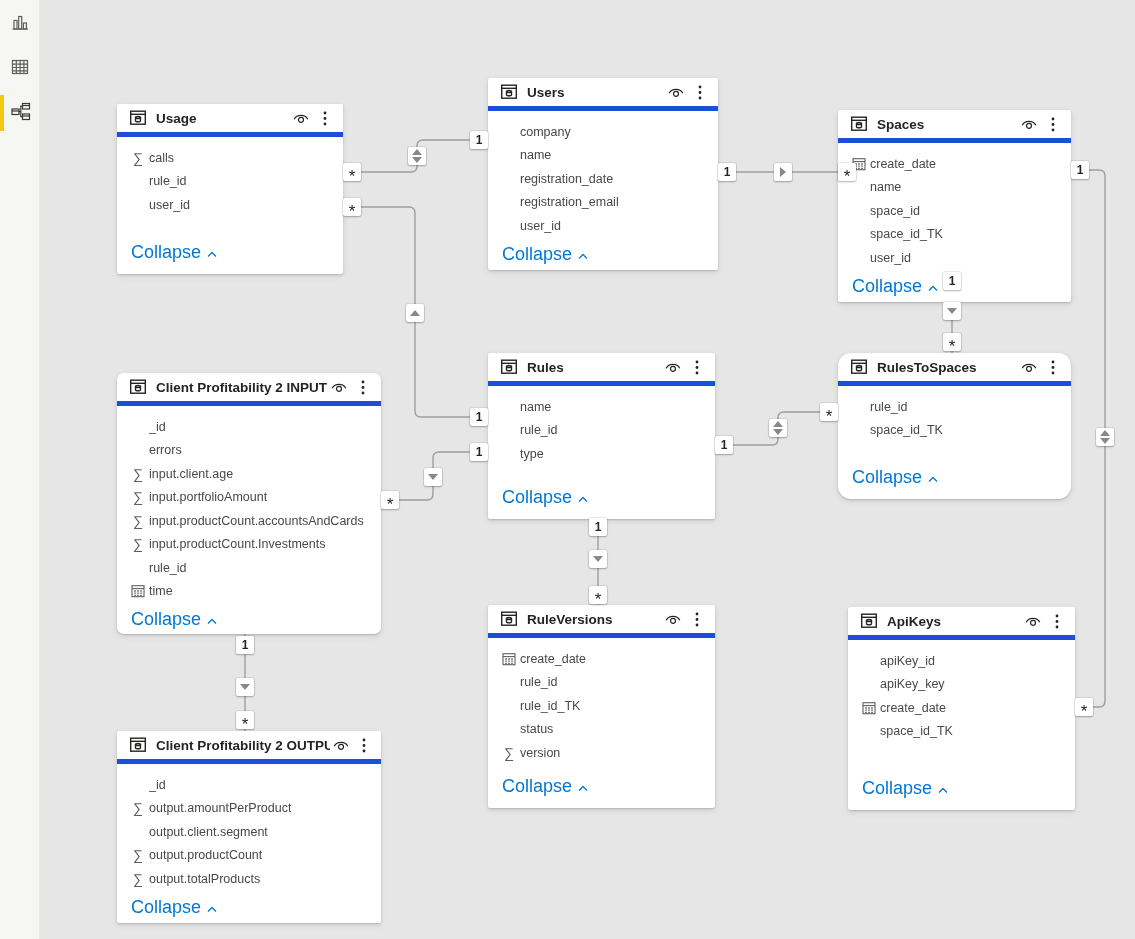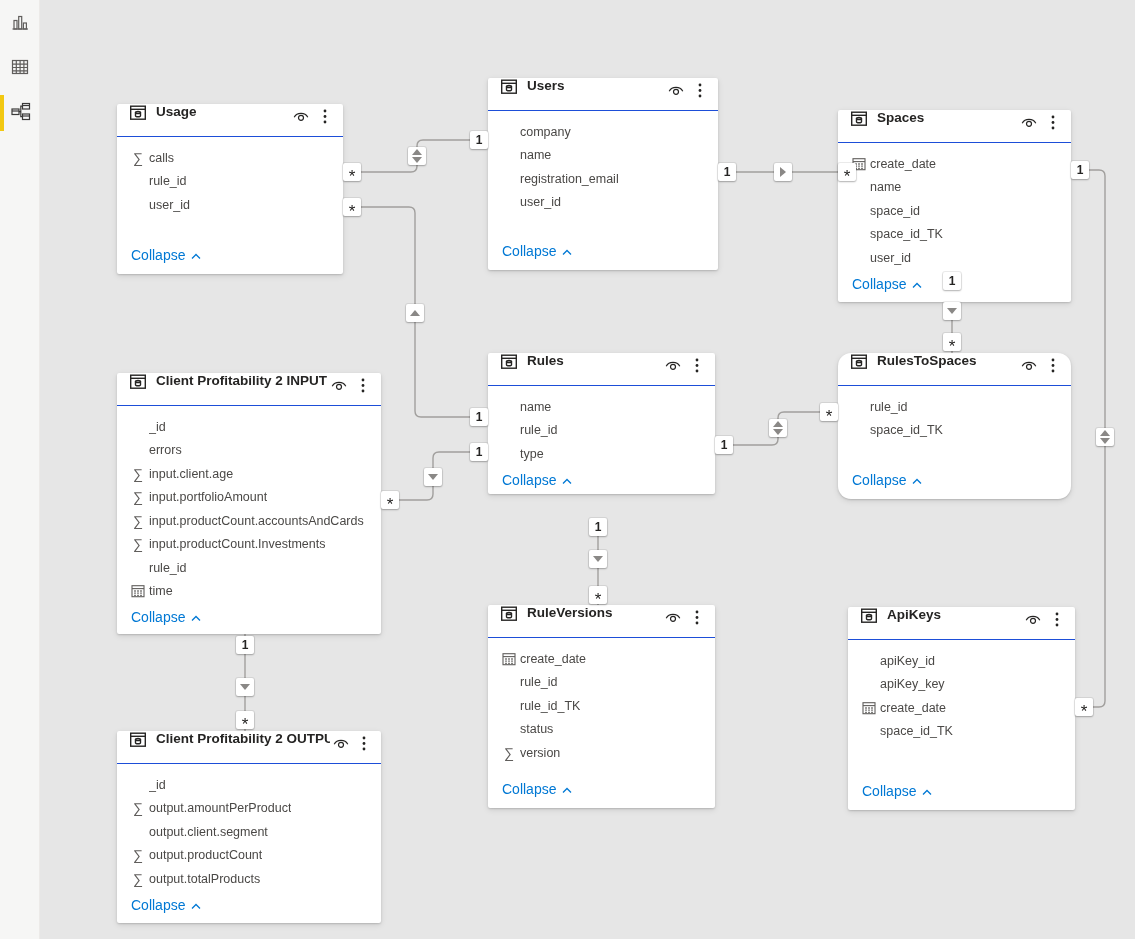--- a/index.html
+++ b/index.html
@@ -9,30 +9,30 @@
   #sidebar{position:absolute;left:0;top:0;width:40px;height:939px;background:#f6f6f5;border-right:1px solid #eceae8;z-index:5}
   .side-item{position:relative;width:40px;height:38px;display:flex;align-items:center;justify-content:center;cursor:pointer;margin-top:6px}
   .side-item.active::before{content:'';position:absolute;left:0;top:1px;bottom:1px;width:4px;background:#f2c811}
   
   #canvas{position:absolute;left:0;top:0;width:1135px;height:939px}
   #rel-layer{position:absolute;left:0;top:0;z-index:0}
   .rel-path{fill:none;stroke:#a19f9d;stroke-width:1.4;stroke-linejoin:round}
   
   .table-card{position:absolute;background:#fff;border-radius:2px;z-index:1;display:flex;flex-direction:column;
      box-shadow:0 1px 2px rgba(0,0,0,.16),0 2px 6px rgba(0,0,0,.10)}
-  .card-header{display:flex;align-items:flex-start;flex:0 0 33px;height:33px;padding:0 6px 0 12px;border-bottom:1px solid #1d4ed8}
+  .card-header{display:flex;align-items:center;flex:0 0 33px;height:33px;padding:0 6px 0 12px;border-bottom:5px solid #1d4ed8}
   .tbl-icon{display:flex;align-items:center}
   .card-title{font-weight:700;font-size:13.5px;color:#252423;margin-left:9px;flex:1 1 auto;white-space:nowrap;overflow:hidden}
   .hdr-btn{display:flex;align-items:center;justify-content:center;width:24px;height:24px;cursor:pointer;border-radius:2px}
   .fields{display:flex;flex-direction:column;padding-top:9px}
   .field-row{display:flex;align-items:center;height:23.5px;padding-left:10px;font-size:12.5px;color:#4a4846;cursor:pointer}
   .field-icon{width:22px;display:flex;align-items:center;justify-content:center;color:#605e5c;flex:0 0 22px}
   .sigma{font-size:14px;line-height:1;color:#605e5c}
   .field-label{white-space:nowrap;overflow:hidden}
-  .collapse{margin-top:auto;display:flex;align-items:center;gap:6px;padding:6px 0 11px 14px;color:#0078d4;font-size:14px;cursor:pointer}
+  .collapse{margin-top:auto;display:flex;align-items:center;gap:6px;padding:6px 0 11px 14px;color:#0078d4;font-size:18px;cursor:pointer}
   
   .card-label{position:absolute;width:18px;height:18px;background:#fff;border-radius:2px;z-index:2;
      box-shadow:0 0 0 1px rgba(0,0,0,.07),0 1px 2px rgba(0,0,0,.25);
      font-size:12px;font-weight:700;color:#252423;text-align:center;line-height:18px}
   .card-label.star{font-size:17px;line-height:28px;font-weight:400}
   .rel-arrow{position:absolute;width:18px;height:18px;background:#fff;border-radius:2px;z-index:2;
      box-shadow:0 0 0 1px rgba(0,0,0,.07),0 1px 2px rgba(0,0,0,.25);
      display:flex;flex-direction:column;align-items:center;justify-content:center;gap:2px}
   .tri{width:0;height:0;display:block}
   .tri-up{border-left:5px solid transparent;border-right:5px solid transparent;border-bottom:6px solid #8a8886}
@@ -131,20 +131,24 @@
         <div class="field-row">
           <span class="field-icon"></span>
           <span class="field-label">company</span>
         </div>
         <div class="field-row">
           <span class="field-icon"></span>
           <span class="field-label">name</span>
         </div>
         <div class="field-row">
           <span class="field-icon"></span>
+          <span class="field-label">registration_date</span>
+        </div>
+        <div class="field-row">
+          <span class="field-icon"></span>
           <span class="field-label">registration_email</span>
         </div>
         <div class="field-row">
           <span class="field-icon"></span>
           <span class="field-label">user_id</span>
         </div>
       </div>
       <div class="collapse">
         <span>Collapse</span>
         <span><svg width="10" height="7" viewBox="0 0 10 7" fill="none" stroke="#0078d4" stroke-width="1.3">
@@ -205,21 +209,21 @@
           <span class="field-label">user_id</span>
         </div>
       </div>
       <div class="collapse">
         <span>Collapse</span>
         <span><svg width="10" height="7" viewBox="0 0 10 7" fill="none" stroke="#0078d4" stroke-width="1.3">
             <path d="M1 5.5 L5 1.5 L9 5.5"></path>
           </svg></span>
       </div>
     </div>
-    <div class="table-card" style="left: 117px; top: 373px; width: 264px; height: 261px;">
+    <div class="table-card" style="left: 117px; top: 373px; width: 264px; height: 261px; border-radius: 7px;">
       <div class="card-header">
         <span class="tbl-icon">
           <svg width="18" height="18" viewBox="0 0 18 18" fill="none" stroke="#252423" stroke-width="1.4">
             <rect x="1.7" y="2.2" width="14.6" height="13"></rect>
             <path d="M1.7 5.3 h14.6"></path>
             <ellipse cx="9" cy="8.5" rx="2.5" ry="1.05"></ellipse>
             <path d="M6.5 8.5 v3.2 a2.5 1.05 0 0 0 5 0 v-3.2"></path>
           </svg>
         </span>
         <span class="card-title">Client Profitability 2 INPUT</span>
@@ -285,21 +289,21 @@
           <span class="field-label">time</span>
         </div>
       </div>
       <div class="collapse">
         <span>Collapse</span>
         <span><svg width="10" height="7" viewBox="0 0 10 7" fill="none" stroke="#0078d4" stroke-width="1.3">
             <path d="M1 5.5 L5 1.5 L9 5.5"></path>
           </svg></span>
       </div>
     </div>
-    <div class="table-card" style="left: 488px; top: 353px; width: 227px; height: 141px;">
+    <div class="table-card" style="left: 488px; top: 353px; width: 227px; height: 166px;">
       <div class="card-header">
         <span class="tbl-icon">
           <svg width="18" height="18" viewBox="0 0 18 18" fill="none" stroke="#252423" stroke-width="1.4">
             <rect x="1.7" y="2.2" width="14.6" height="13"></rect>
             <path d="M1.7 5.3 h14.6"></path>
             <ellipse cx="9" cy="8.5" rx="2.5" ry="1.05"></ellipse>
             <path d="M6.5 8.5 v3.2 a2.5 1.05 0 0 0 5 0 v-3.2"></path>
           </svg>
         </span>
         <span class="card-title">Rules</span>

